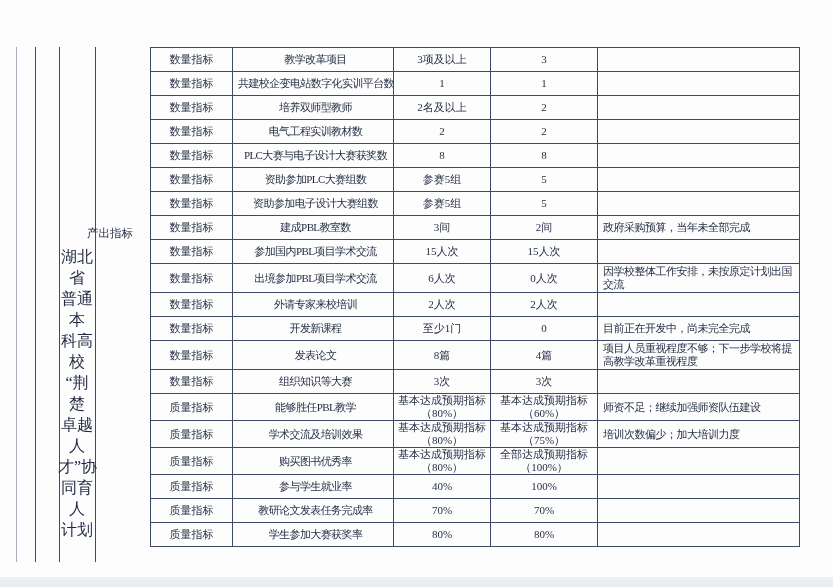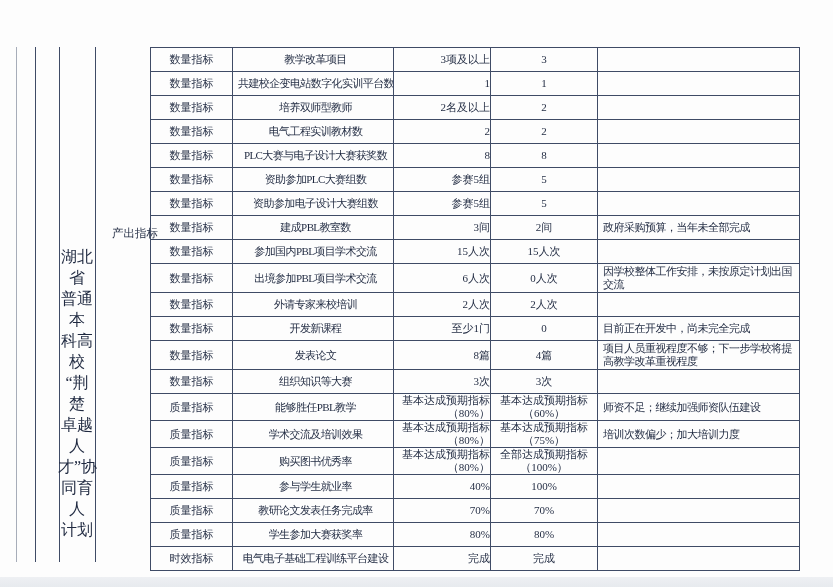--- a/index.html
+++ b/index.html
@@ -29,43 +29,43 @@
   .project-name{
     position:absolute;
     left:58px;top:246px;width:38px;
     font-size:16px;line-height:21px;
     text-align:center;
     white-space:pre-line;
     letter-spacing:0;
   }
   .group-label{
     position:absolute;
-    left:112px;top:226px;width:55px;
+    left:78px;top:226px;width:55px;
     font-size:11.5px;
-    text-align:left;
+    text-align:right;
     white-space:nowrap;
   }
   table.ind{
     position:absolute;left:150px;top:47px;
     width:649px;
     border-collapse:collapse;
     table-layout:fixed;
     padding-left:44px;
   }
   table.ind td{
     border:1px solid var(--border);
     font-size:11px;
     vertical-align:middle;
     overflow:hidden;
   }
   table.ind tr{height:24px;}
   table.ind tr.tall{height:27px;}
   td.c-type{width:82px;text-align:center;}
   td.c-name{width:161px;text-align:center;padding-left:5px;letter-spacing:-0.6px;white-space:nowrap;}
-  td.c-target{width:97px;text-align:right;white-space:pre-line;line-height:13px;}
+  td.c-target{width:97px;text-align:center;white-space:pre-line;line-height:13px;}
   td.c-actual{width:107px;text-align:center;white-space:pre-line;line-height:13px;}
   td.c-note{width:202px;text-align:left;padding:1px 4px 1px 5px;letter-spacing:-0.5px;line-height:13px;margin-left:32px;}
   .scan-band{
     position:absolute;left:0;top:577px;width:833px;height:10px;
     background:linear-gradient(#eef0f3,#e7eaee);
   }
 </style>
 </head>
 <body>
 
@@ -235,24 +235,17 @@
           <td class="c-actual">70%</td>
           <td class="c-note"></td>
         </tr>
         <tr>
           <td class="c-type">质量指标</td>
           <td class="c-name">学生参加大赛获奖率</td>
           <td class="c-target">80%</td>
           <td class="c-actual">80%</td>
           <td class="c-note"></td>
         </tr>
-        <tr>
-          <td class="c-type">时效指标</td>
-          <td class="c-name">电气电子基础工程训练平台建设</td>
-          <td class="c-target">完成</td>
-          <td class="c-actual">完成</td>
-          <td class="c-note"></td>
-        </tr>
       </tbody>
   </table>
 
   <div class="scan-band"></div>
 </div>
 
 </body></html>

